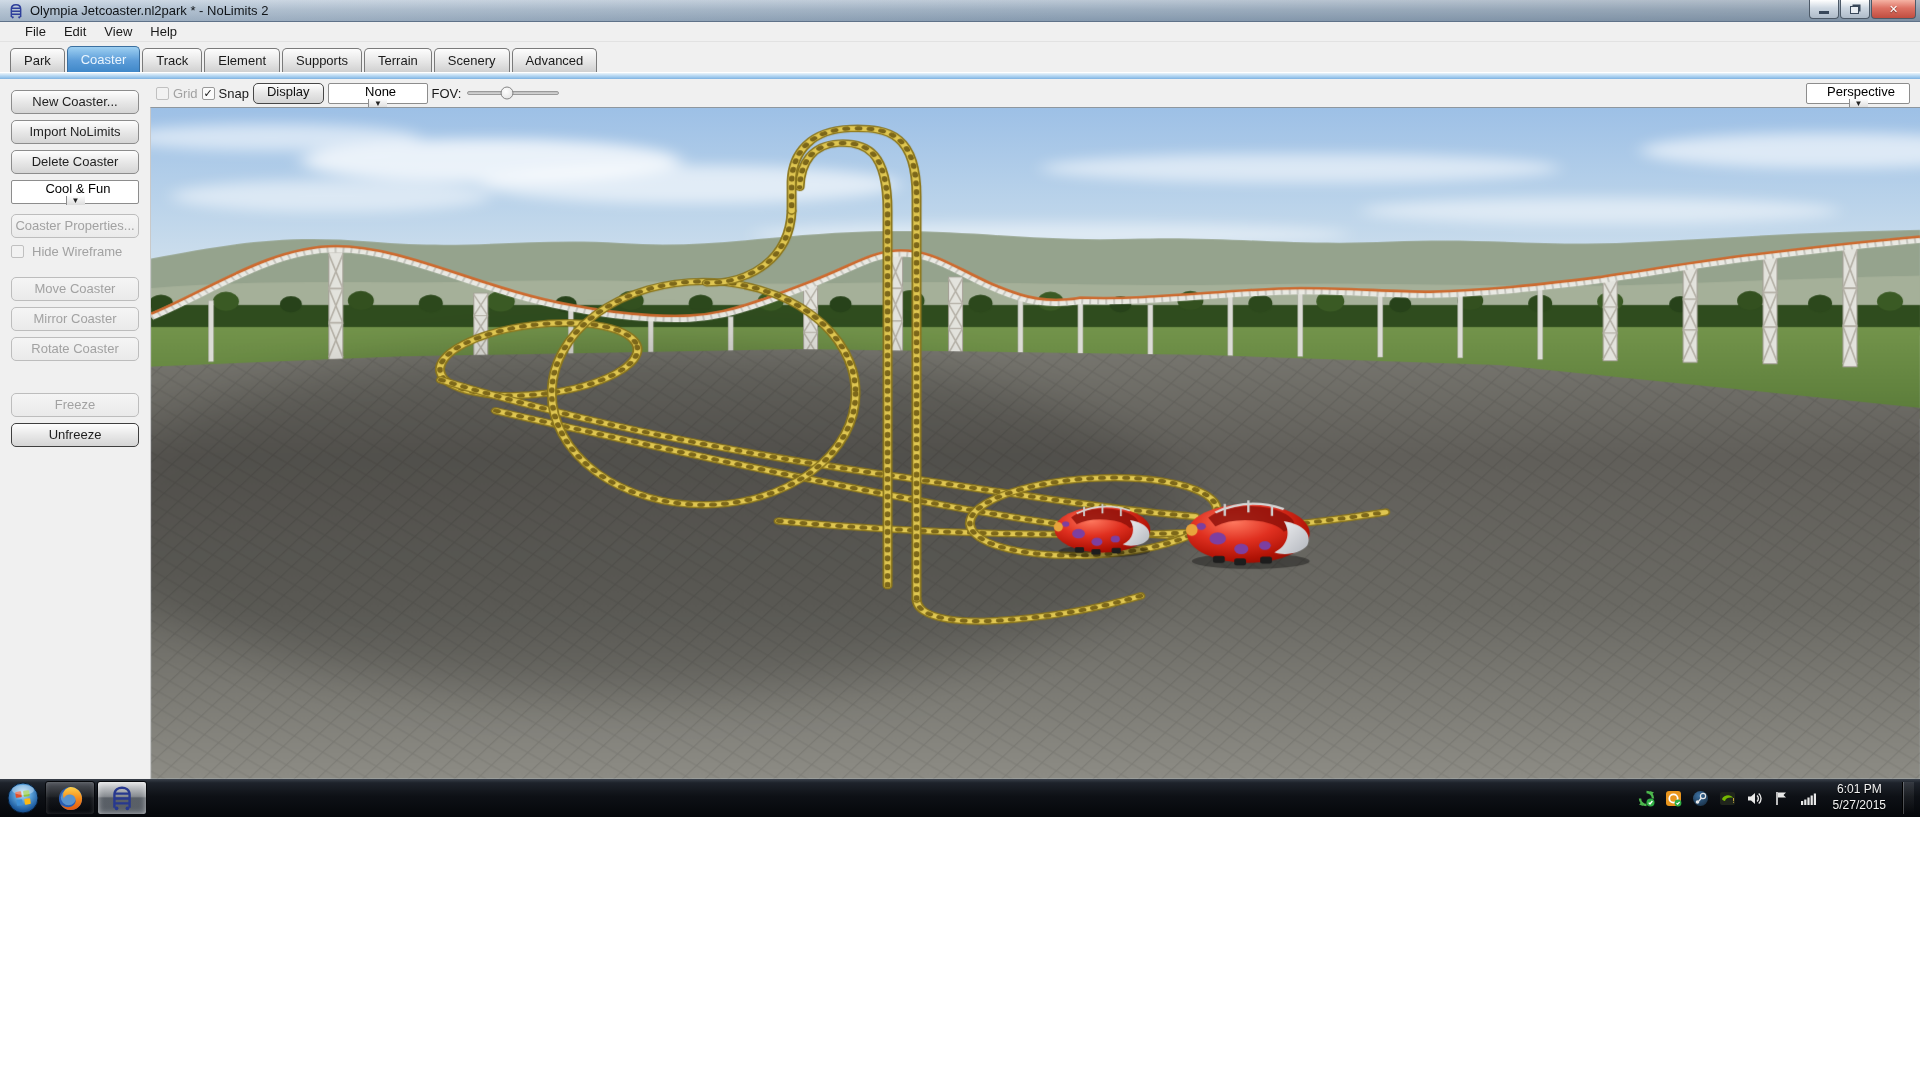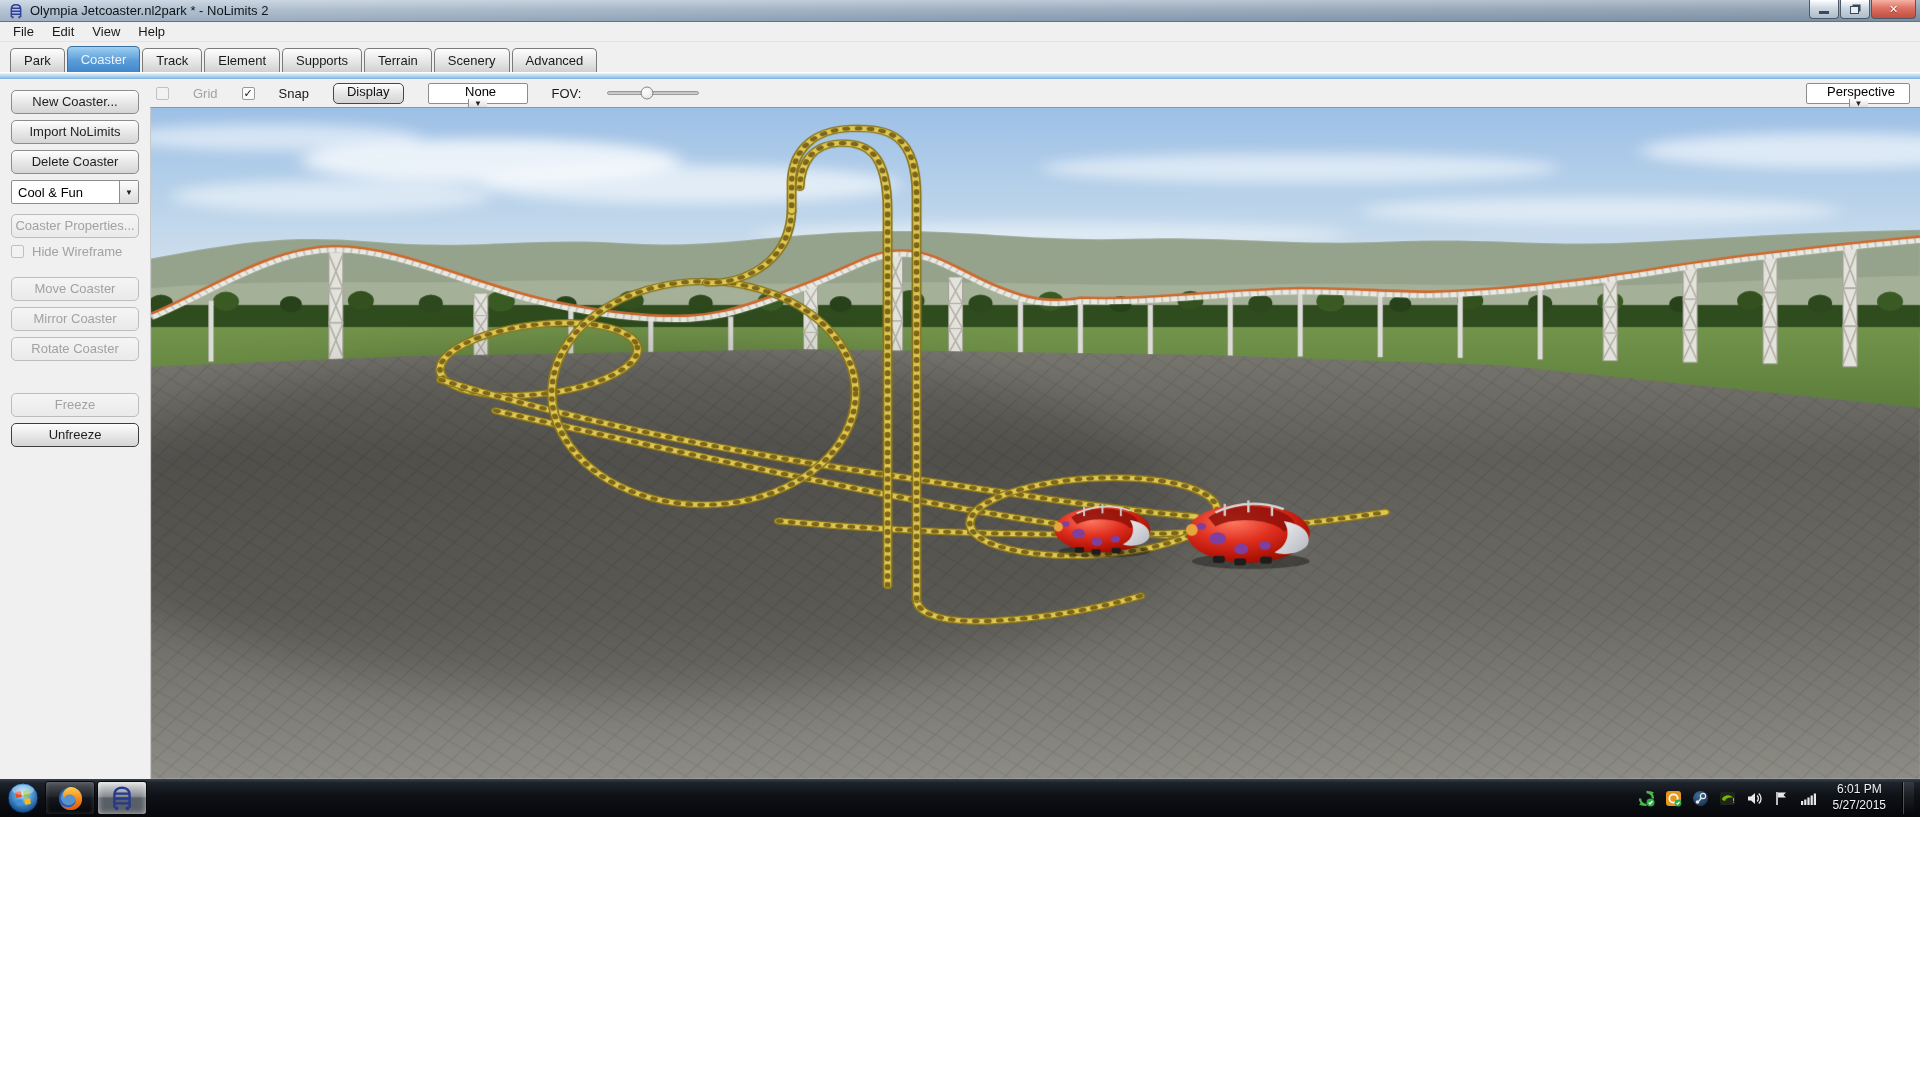--- a/index.html
+++ b/index.html
@@ -16,54 +16,54 @@
   .win-controls { position:absolute; right:4px; top:0; display:flex; z-index:2; }
   .win-btn { height:19px; border:1px solid #4d5a68; border-top:none; border-radius:0 0 4px 4px;
     background:linear-gradient(#ffffff,#cdd7e1 45%,#aebbc9); display:flex; align-items:center; justify-content:center; margin-left:1px; cursor:default; }
   .win-btn.min,.win-btn.restore { width:30px; }
   .win-btn.close { width:45px; background:linear-gradient(#f5b3a4,#dd7163 45%,#c04d40); }
   .glyph-min { width:10px; height:3px; background:#39485a; margin-top:7px; }
   .glyph-restore { width:9px; height:8px; border:1.5px solid #39485a; background:#e9eef3; box-shadow:2px -2px 0 -0.5px #39485a; margin:2px 0 0 -2px; }
   .glyph-close { color:#fff; font-size:11px; font-weight:bold; text-shadow:0 1px 1px rgba(0,0,0,.45); }
 
   
-  .menubar { height:20px; background:#f0f0f0; display:flex; align-items:center; padding-left:4px; border-bottom:1px solid #e2e2e2; }
+  .menubar { height:20px; background:#f0f0f0; display:flex; align-items:center; padding-left:16px; border-bottom:1px solid #e2e2e2; }
   .menu-item { font-size:13px; color:#1a1a1a; padding:1px 9px; }
 
   
   .tabbar { height:30px; background:#f0f0f0; display:flex; align-items:flex-end; padding-left:10px; }
   .tab { height:24px; line-height:23px; padding:0 13px; font-size:13px; color:#1a1a1a;
     border:1px solid #7a7a7a; border-bottom:none; border-radius:5px 5px 0 0; margin-right:2px;
     background:linear-gradient(#fdfdfd,#e6e6e6 55%,#d0d0d0); cursor:default; }
   .tab.selected { height:26px; line-height:25px; color:#eaf5fe;
     background:linear-gradient(#9ed0f2,#5b9cd8 55%,#4088c9); border-color:#3a6fa0; }
   .accent-strip { height:7px; background:linear-gradient(#eaf4fb,#a8cfef 60%,#7fb3e2); border-top:1px solid #fff; }
 
   
   .main { flex:1; display:flex; min-height:0; }
   .sidebar { width:150px; background:#f0f0f0; padding-top:11px; flex:none; }
   .sbtn { display:block; width:128px; height:24px; margin:0 auto 6px auto; font-size:13px; color:#1f1f1f;
     text-align:center; line-height:22px; border:1px solid #8d8d8d; border-radius:5px;
     background:linear-gradient(#fefefe,#e8e8e8 50%,#d5d5d5); cursor:default; }
   .sbtn.disabled { color:#a2a2a2; border-color:#bdbdbd; background:linear-gradient(#f5f5f5,#eaeaea); }
   .sbtn.primary { border-color:#3f3f3f; }
-  .sb-combo { width:128px; height:24px; margin:2px auto 10px auto; border:1px solid #8d8d8d; background:#fff; display:flex; align-items:center; border-radius:2px; }
+  .sb-combo { width:128px; height:24px; margin:2px auto 10px auto; border:1px solid #8d8d8d; background:#fff; display:flex; align-items:center; border-radius:2px;flex-direction:column; }
   .sb-combo .val { flex:1; font-size:13px; padding-left:6px; color:#000; }
   .combo-arrow { width:19px; height:100%; border-left:1px solid #8d8d8d; background:linear-gradient(#fdfdfd,#dcdcdc);
     display:flex; align-items:center; justify-content:center; font-size:8px; color:#222; }
   .check-row { width:128px; margin:2px auto 10px auto; display:flex; align-items:center; gap:8px; }
   .checkbox { width:13px; height:13px; border:1px solid #9a9a9a; background:#fbfbfb; border-radius:2px;
     font-size:11px; line-height:11px; text-align:center; color:#111; }
   .checkbox.disabled { border-color:#c0c0c0; background:#f2f2f2; }
   .check-label { font-size:13px; color:#a2a2a2; }
   .gap-lg { height:26px; }
   .gap-sm { height:8px; }
 
   .content { flex:1; display:flex; flex-direction:column; min-width:0; }
-  .toolbar { height:28px; background:#f0f0f0; display:flex; align-items:center; font-size:13px; padding:0 10px 0 6px; gap:24px; flex:none; }
+  .toolbar { height:28px; background:#f0f0f0; display:flex; align-items:center; font-size:13px; padding:0 10px 0 6px; gap:4px; flex:none; }
   .tb-label { color:#1a1a1a; }
   .tb-label.disabled { color:#a2a2a2; }
   .display-btn { height:21px; padding:0 13px; font-size:13px; color:#111; border:1.5px solid #474747; border-radius:5px;
     background:linear-gradient(#fefefe,#e6e6e6 50%,#d4d4d4); }
   .tb-combo { height:21px; width:100px; border:1px solid #8d8d8d; background:#fff; display:flex; align-items:center; border-radius:2px;flex-direction:column; }
   .tb-combo .val { flex:1; font-size:13px; padding-left:6px; color:#000; }
   .slider { width:92px; height:4px; background:linear-gradient(#bdbdbd,#d6d6d6); border:1px solid #9a9a9a; border-radius:2px; position:relative; margin-left:2px; }
   .slider-thumb { position:absolute; left:43%; top:50%; transform:translate(-50%,-50%); width:13px; height:13px; border-radius:50%;
     background:radial-gradient(circle at 40% 35%,#ffffff,#dedede); border:1px solid #858585; }
   .tb-spacer { flex:1; }

